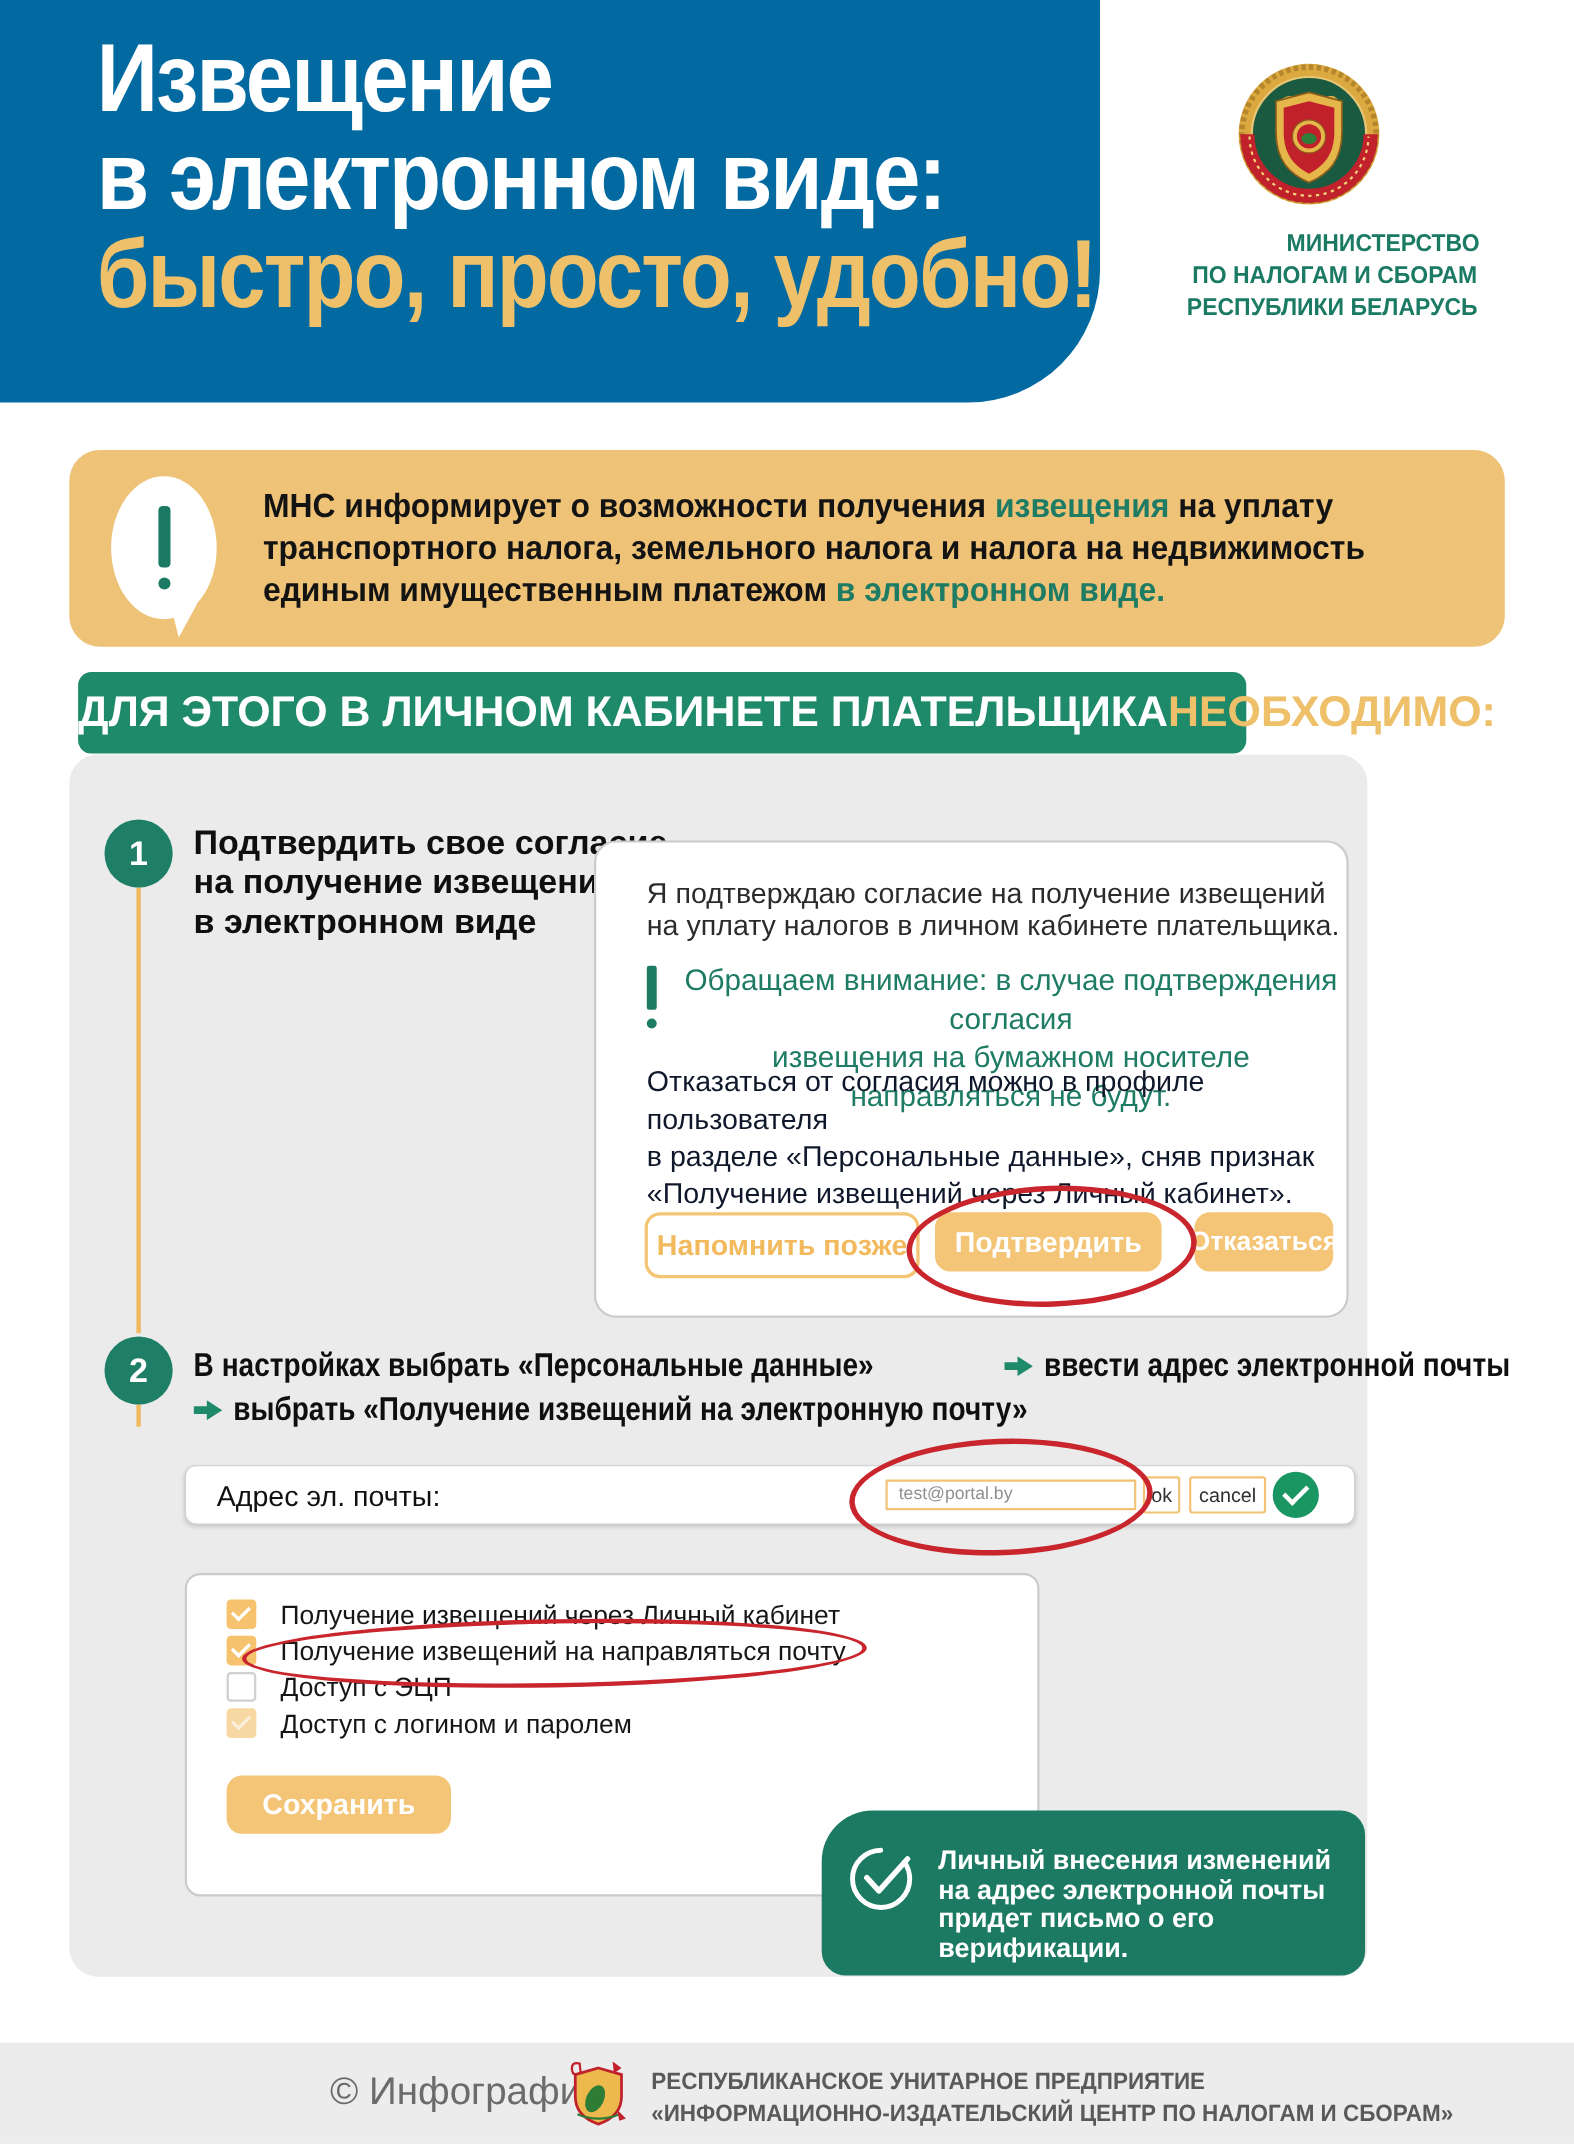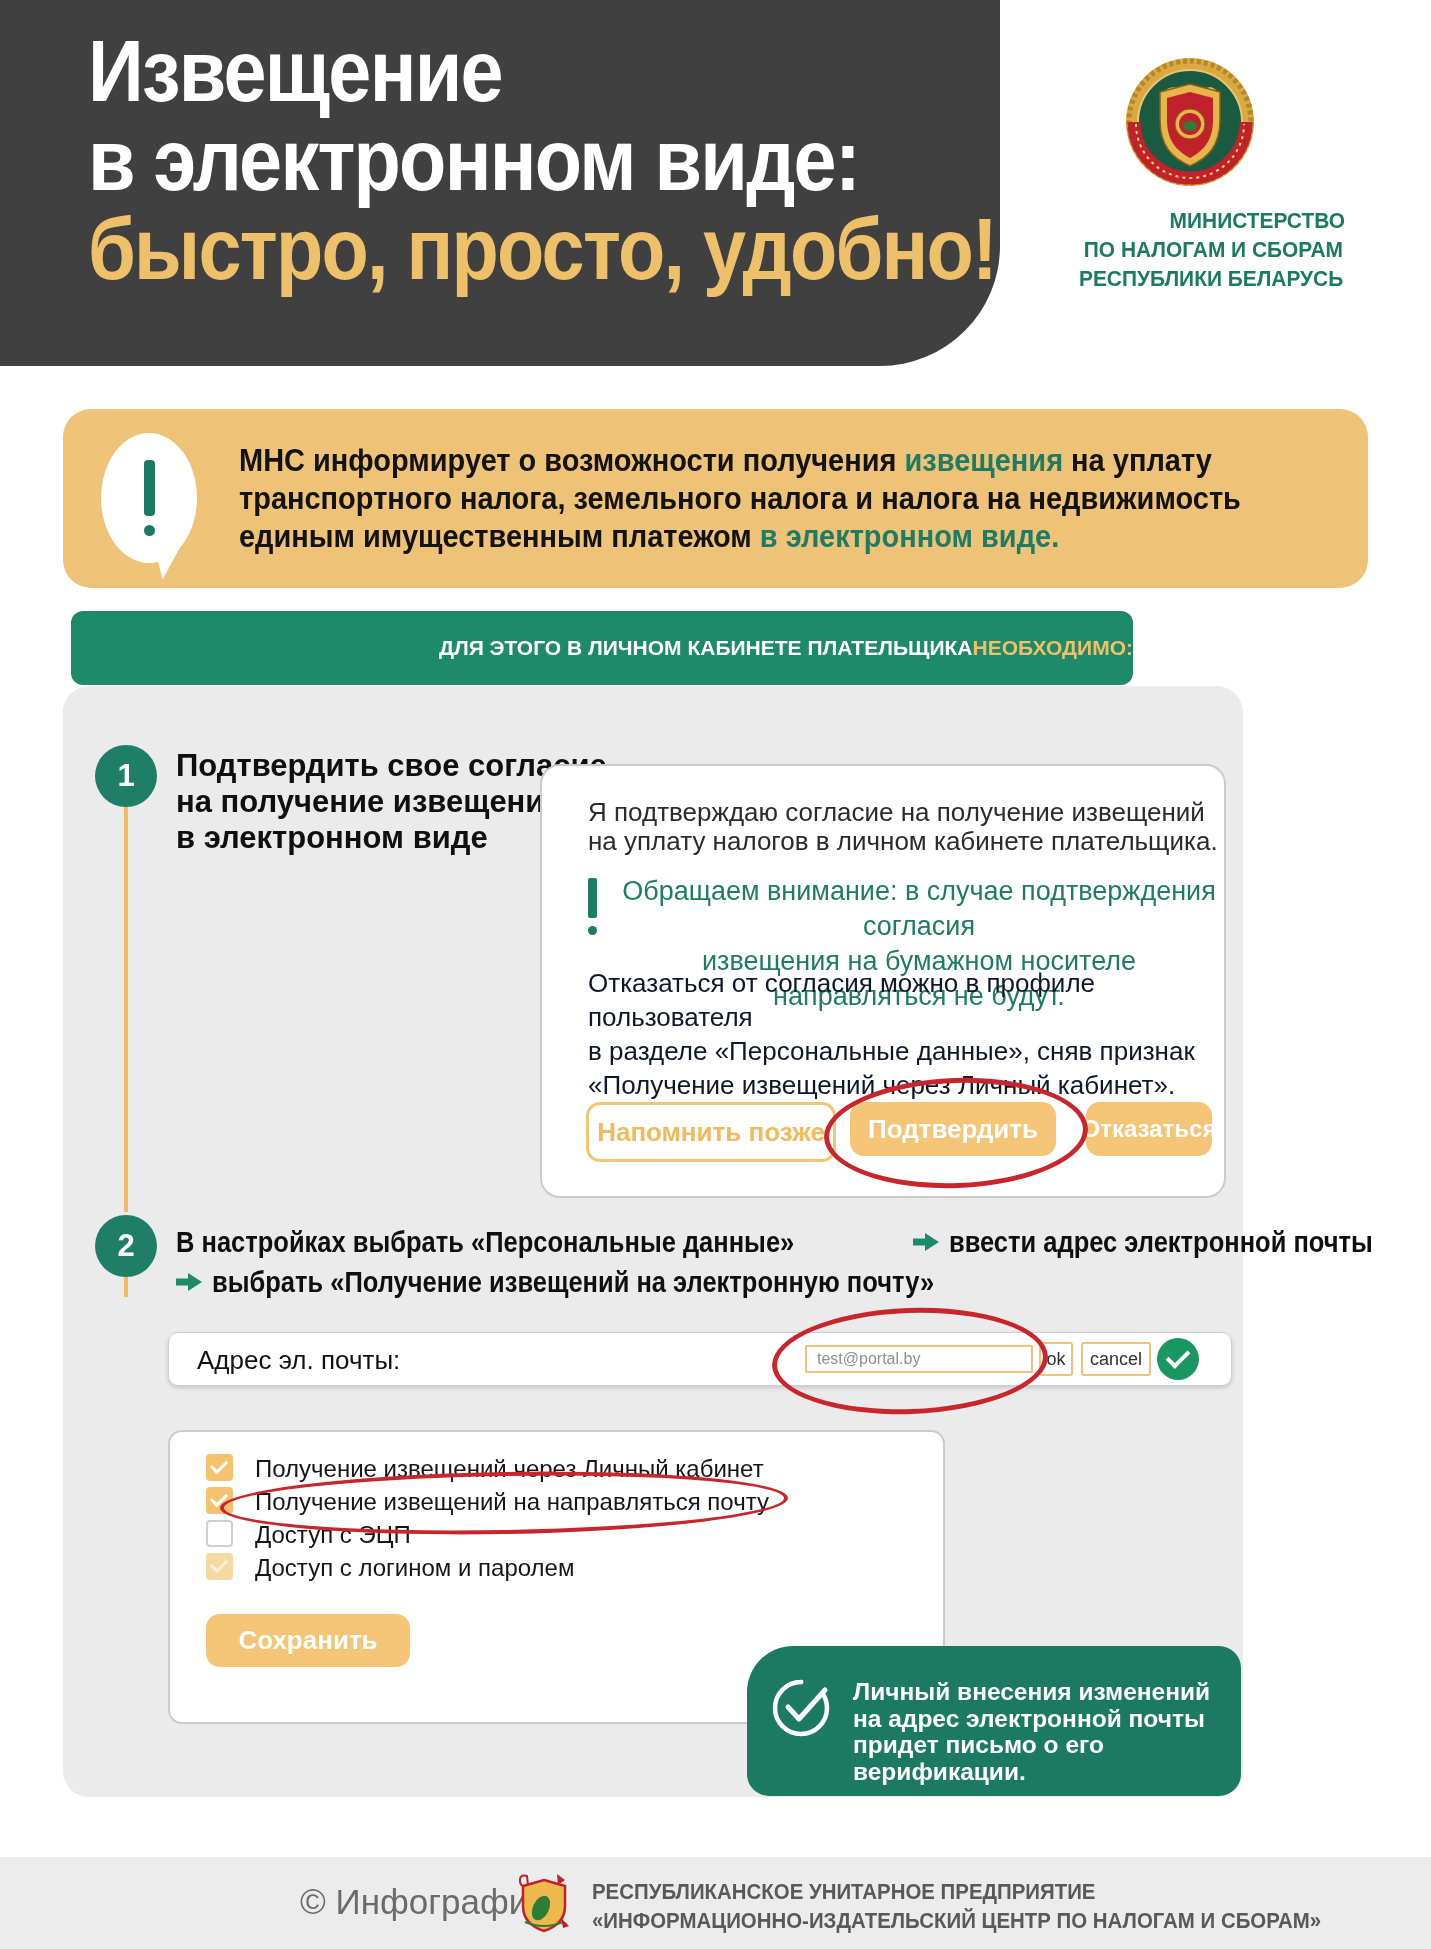--- a/index.html
+++ b/index.html
@@ -1,21 +1,21 @@
 <!DOCTYPE html>
 <html><head>
 <meta charset="utf-8">
 <style>
   html,body{margin:0;padding:0;background:#fff;}
   .poster{position:relative;width:1431px;height:1949px;background:#fff;overflow:hidden;
           font-family:"Liberation Sans",sans-serif;}
   .abs{position:absolute;}
 
   
-  .header{left:0;top:0;width:1000px;height:366px;background:#404040;border-radius:0 0 120px 0;}
+  .header{left:0;top:0;width:1000px;height:366px;background:#0369a1;border-radius:0 0 120px 0;}
   .title{left:88px;top:26px;font-weight:bold;font-size:88px;line-height:89px;letter-spacing:-2px;}
   .title .line{white-space:nowrap;}
   .cxt{display:inline-block;transform:scaleX(.88);transform-origin:0 50%;white-space:nowrap;}
   .t-white{color:#ffffff;}
   .t-gold{color:#eec06a;}
 
   .emblem{left:1122px;top:54px;width:136px;height:136px;}
   .ministry{left:1030px;top:206px;width:320px;text-align:right;color:#1a7a63;
             font-weight:bold;font-size:22px;line-height:29px;}
   .cxc{display:inline-block;transform:scaleX(.95);transform-origin:50% 50%;white-space:nowrap;}
@@ -27,22 +27,22 @@
   .bubble::after{content:"";position:absolute;left:58px;bottom:-14px;width:0;height:0;
           border-top:26px solid #fff;border-right:24px solid transparent;transform:rotate(-14deg);}
   .bang-bar{width:11px;height:56px;background:#1b7a64;border-radius:4px;}
   .bang-dot{width:11px;height:11px;background:#1b7a64;border-radius:50%;}
   .intro-text{left:176px;top:32px;font-weight:bold;font-size:30.5px;line-height:38px;color:#131313;}
   .cx95{display:inline-block;transform:scaleX(.95);transform-origin:0 50%;white-space:nowrap;}
   .accent{color:#1e7c64;}
 
   
   .bar{left:71px;top:611px;width:1062px;height:74px;background:#1f8a69;border-radius:12px;
-       display:flex;align-items:center;justify-content:flex-end;color:#fff;
-       font-weight:bold;font-size:21px;white-space:nowrap;}
+       display:flex;align-items:center;justify-content:flex-start;color:#fff;
+       font-weight:bold;font-size:39px;white-space:nowrap;}
   .bar .hl{color:#eec06a;}
 
   
   .panel{left:63px;top:686px;width:1180px;height:1111px;background:#ebebeb;border-radius:26px;}
 
   
   .stepc{width:62px;height:62px;border-radius:50%;background:#1e7f66;color:#fff;
          display:flex;align-items:center;justify-content:center;font-weight:bold;font-size:31px;}
   .gold-line{width:4px;background:#f2b95e;left:124px;}
 

